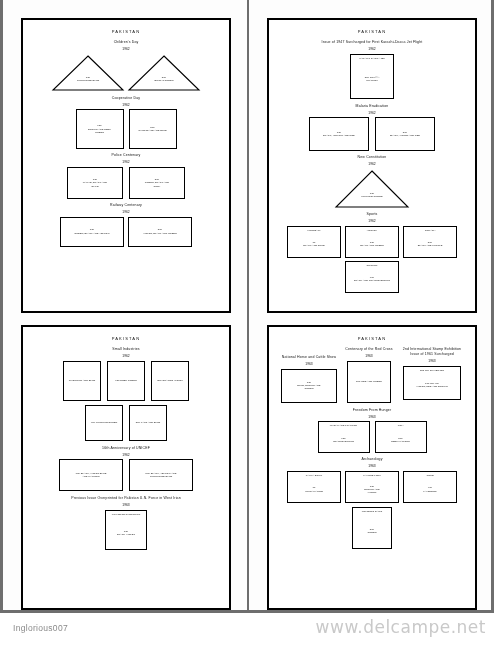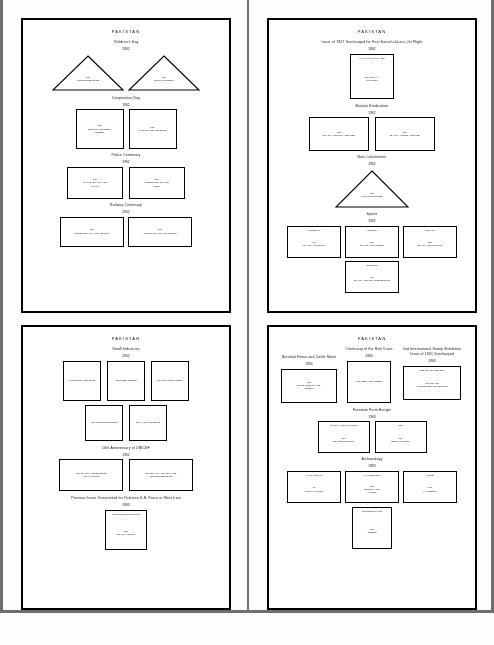--- a/index.html
+++ b/index.html
@@ -320,14 +320,18 @@
       <div class="row">
         <div class="stamp" style="width:40px;height:42px;">
           <div class="cap-top">MOHENJO-DARO</div>
           <div class="cap" style="white-space:pre-line;margin-top:6px;">50P
 GREEN</div>
         </div>
       </div>
     </div>
   </div>
 
+  <div class="footer">
+    <div class="credit">Inglorious007</div>
+    <div class="watermark">www.delcampe.net</div>
+  </div>
 
 </div>
 
 </body></html>

